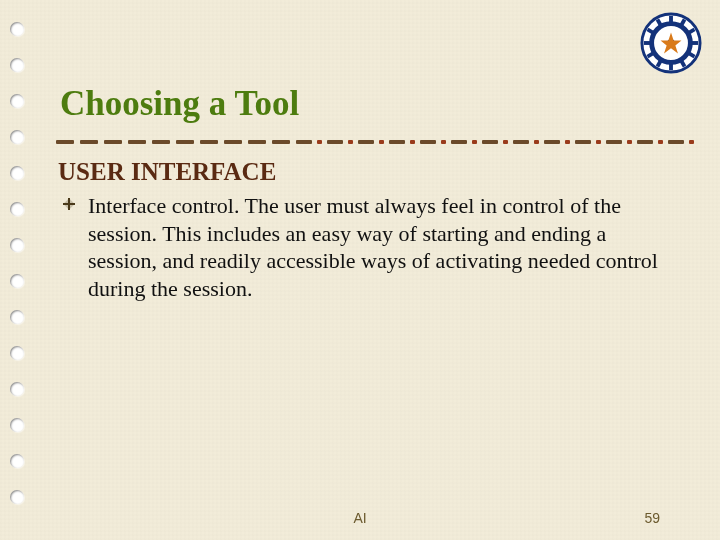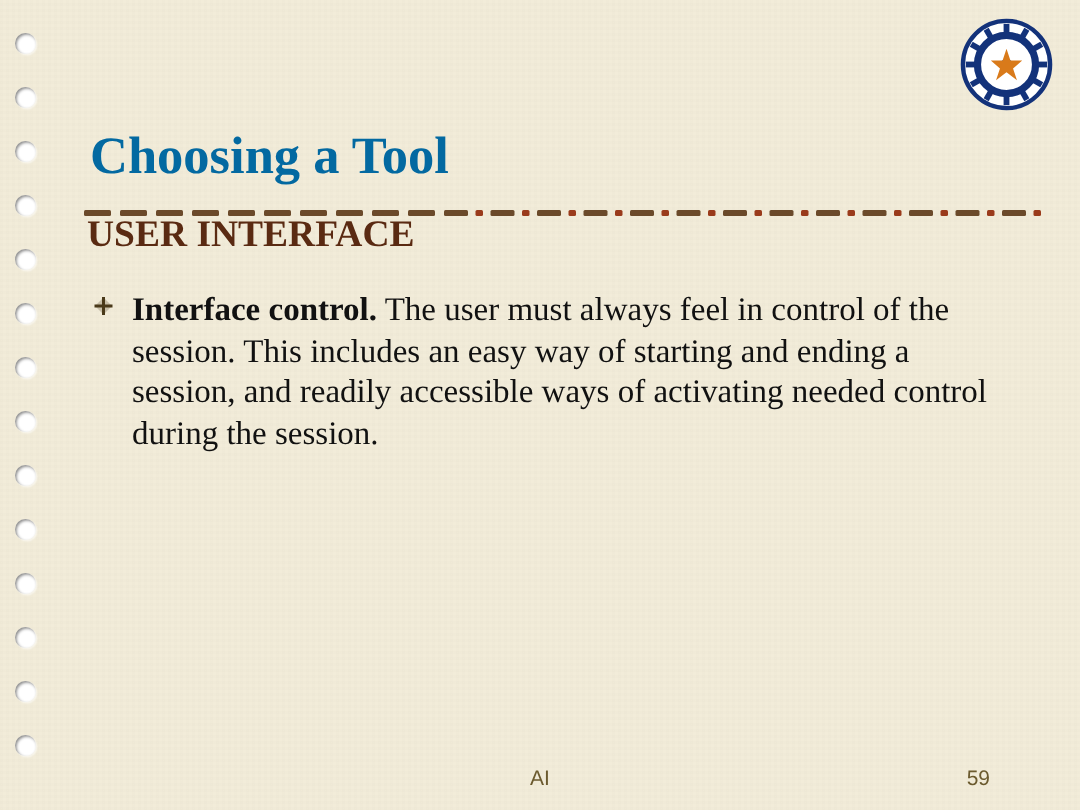--- a/index.html
+++ b/index.html
@@ -30,41 +30,41 @@
   }
   
   .logo{
     position:absolute;top:12px;right:18px;width:62px;height:62px;
     display:flex;align-items:center;justify-content:center;
   }
   .logo svg{width:100%;height:100%}
   
   .title{
     position:absolute;left:60px;top:84px;
-    font-size:35px;font-weight:bold;color:#0369a1;
+    font-size:35px;font-weight:bold;color:#4d7c0f;
   }
   .divider{
     position:absolute;left:56px;right:24px;top:140px;height:4px;
   }
   .divider .seg{
     position:absolute;top:0;height:4px;border-radius:1px;
   }
   .subtitle{
-    position:absolute;left:58px;top:143px;
+    position:absolute;left:58px;top:158px;
     font-size:25px;font-weight:bold;color:#5a2a12;
   }
   .bullet-block{
     position:absolute;left:88px;right:40px;top:192px;
     font-size:22px;color:#111;line-height:1.25;
   }
   .bullet-icon{
     position:absolute;left:-26px;top:5px;width:14px;height:14px;
   }
   .bullet-icon svg{width:14px;height:14px;display:block}
-  .bold{font-weight:bold}
+  .bold{font-weight:normal}
   .footer-center{
     position:absolute;bottom:14px;left:0;right:0;text-align:center;
     font-size:14px;color:#6b5a2e;font-family:Arial,sans-serif;
   }
   .footer-right{
     position:absolute;bottom:14px;right:60px;
     font-size:14px;color:#6b5a2e;font-family:Arial,sans-serif;
   }
 </style>
 </head>

